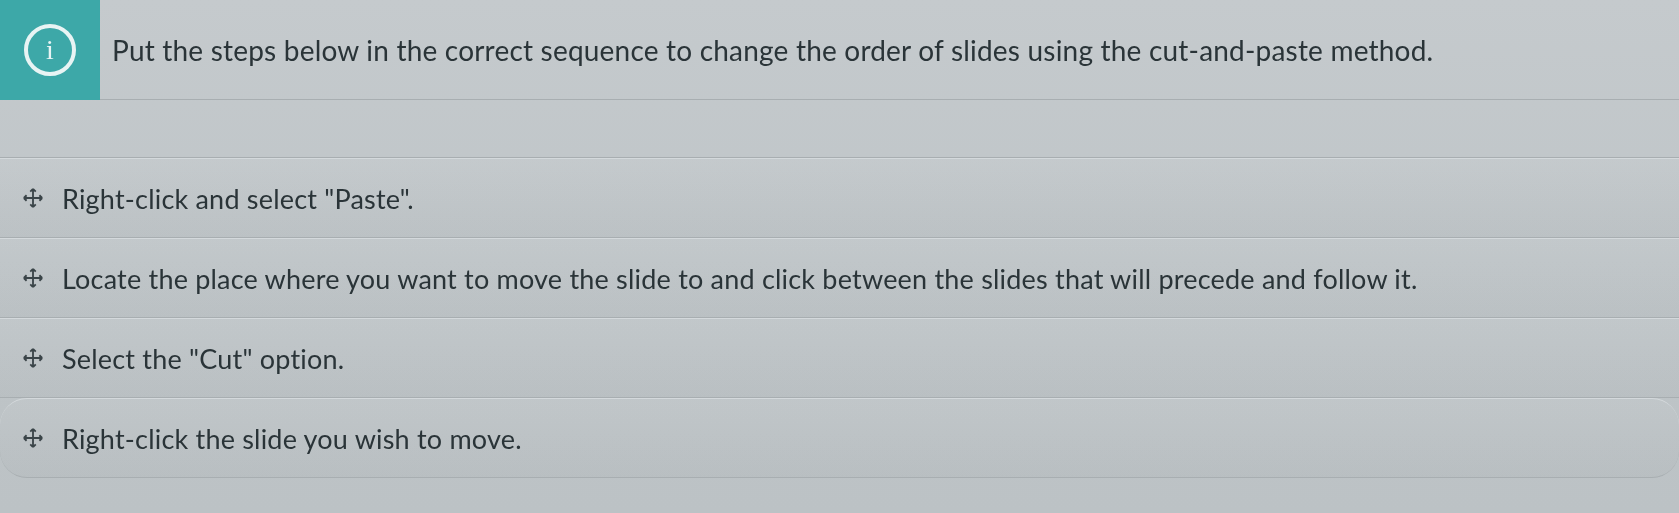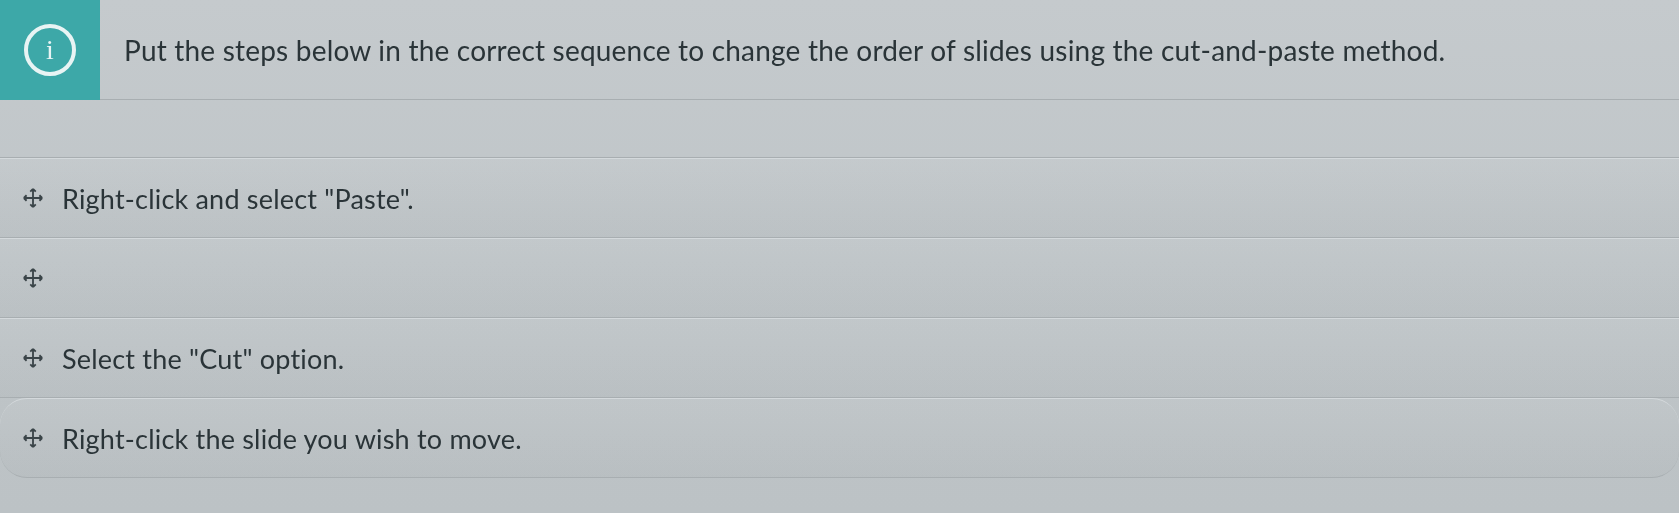--- a/index.html
+++ b/index.html
@@ -44,21 +44,21 @@
       justify-content: center;
     }
     .info-icon-letter {
       color: #e8f4f4;
       font-family: Georgia, serif;
       font-size: 28px;
       font-weight: normal;
       font-style: normal;
     }
     .instruction-text {
-      padding-left: 24px;
+      padding-left: 12px;
       font-size: 28px;
       color: #2a3438;
       letter-spacing: 0.2px;
     }
     .spacer {
       height: 58px;
       border-bottom: 1px solid #a8aeb1;
     }
     .step-row {
       display: flex;
@@ -115,20 +115,21 @@
     </span>
     <span class="step-text">Right-click and select "Paste".</span>
   </div>
 
   <div class="step-row">
     <span class="drag-icon">
       <svg viewBox="0 0 24 24" fill="none" stroke="#3a4448" stroke-width="2">
         <path d="M12 2 L9 5 M12 2 L15 5 M12 2 L12 22 M12 22 L9 19 M12 22 L15 19 M2 12 L5 9 M2 12 L5 15 M2 12 L22 12 M22 12 L19 9 M22 12 L19 15"></path>
       </svg>
     </span>
+    <span class="step-text">Locate the place where you want to move the slide to and click between the slides that will precede and follow it.</span>
   </div>
 
   <div class="step-row">
     <span class="drag-icon">
       <svg viewBox="0 0 24 24" fill="none" stroke="#3a4448" stroke-width="2">
         <path d="M12 2 L9 5 M12 2 L15 5 M12 2 L12 22 M12 22 L9 19 M12 22 L15 19 M2 12 L5 9 M2 12 L5 15 M2 12 L22 12 M22 12 L19 9 M22 12 L19 15"></path>
       </svg>
     </span>
     <span class="step-text">Select the "Cut" option.</span>
   </div>

